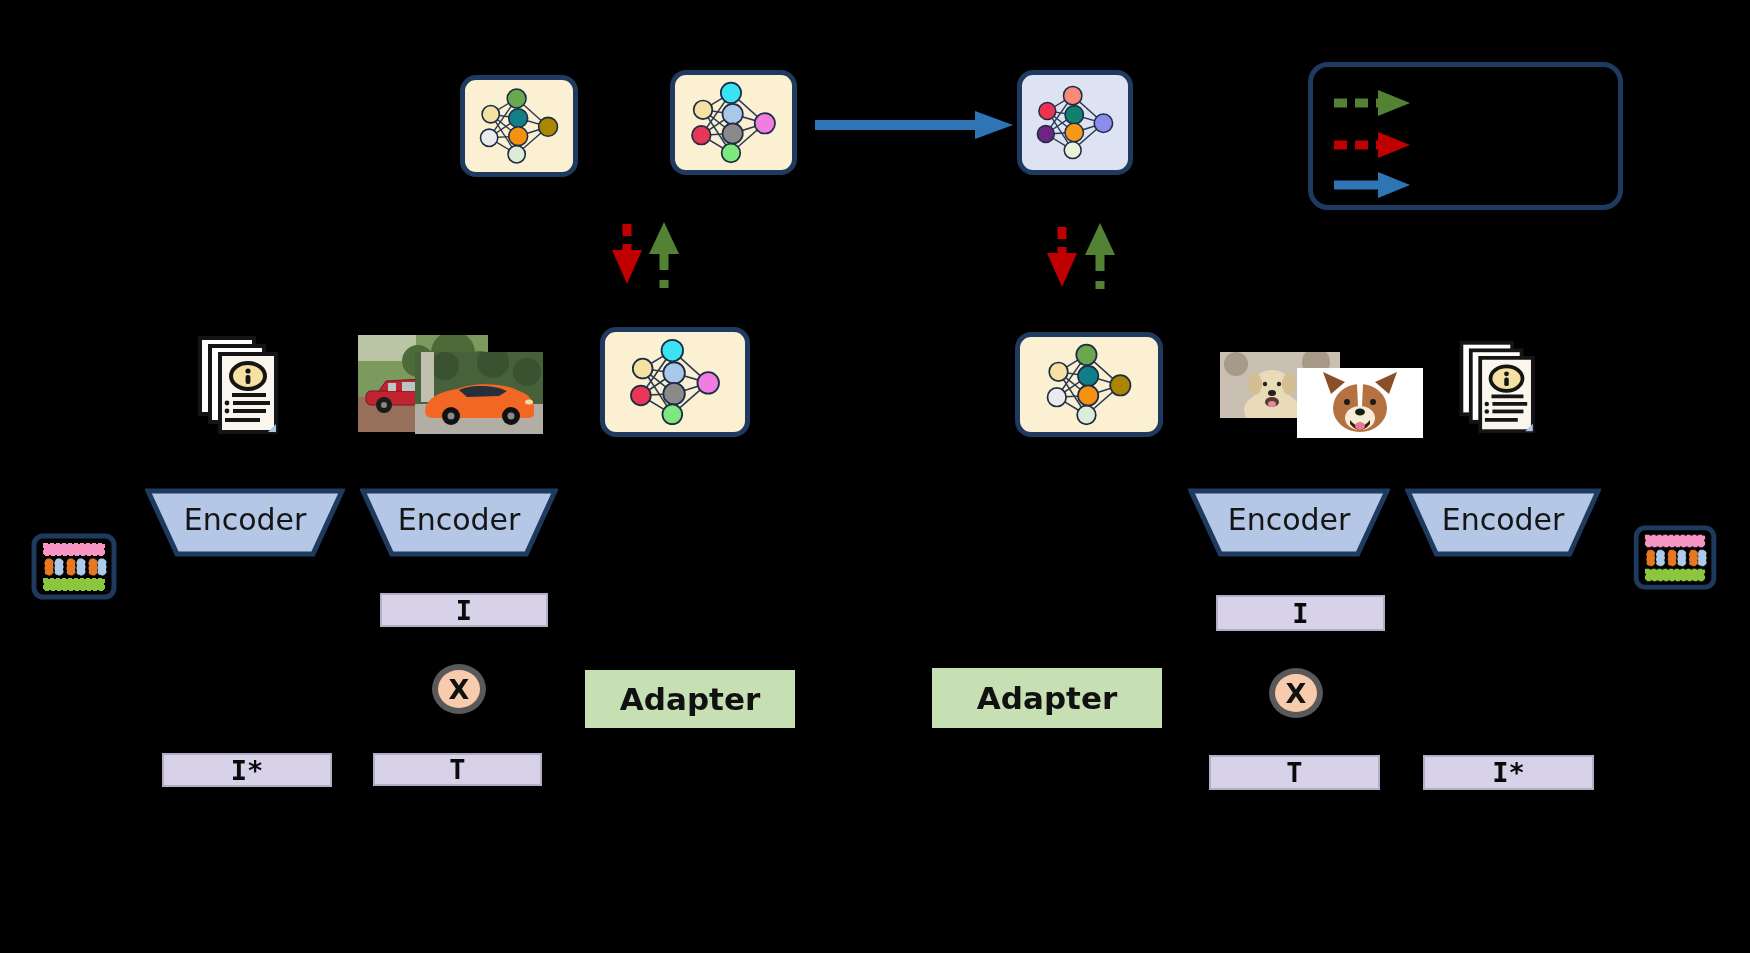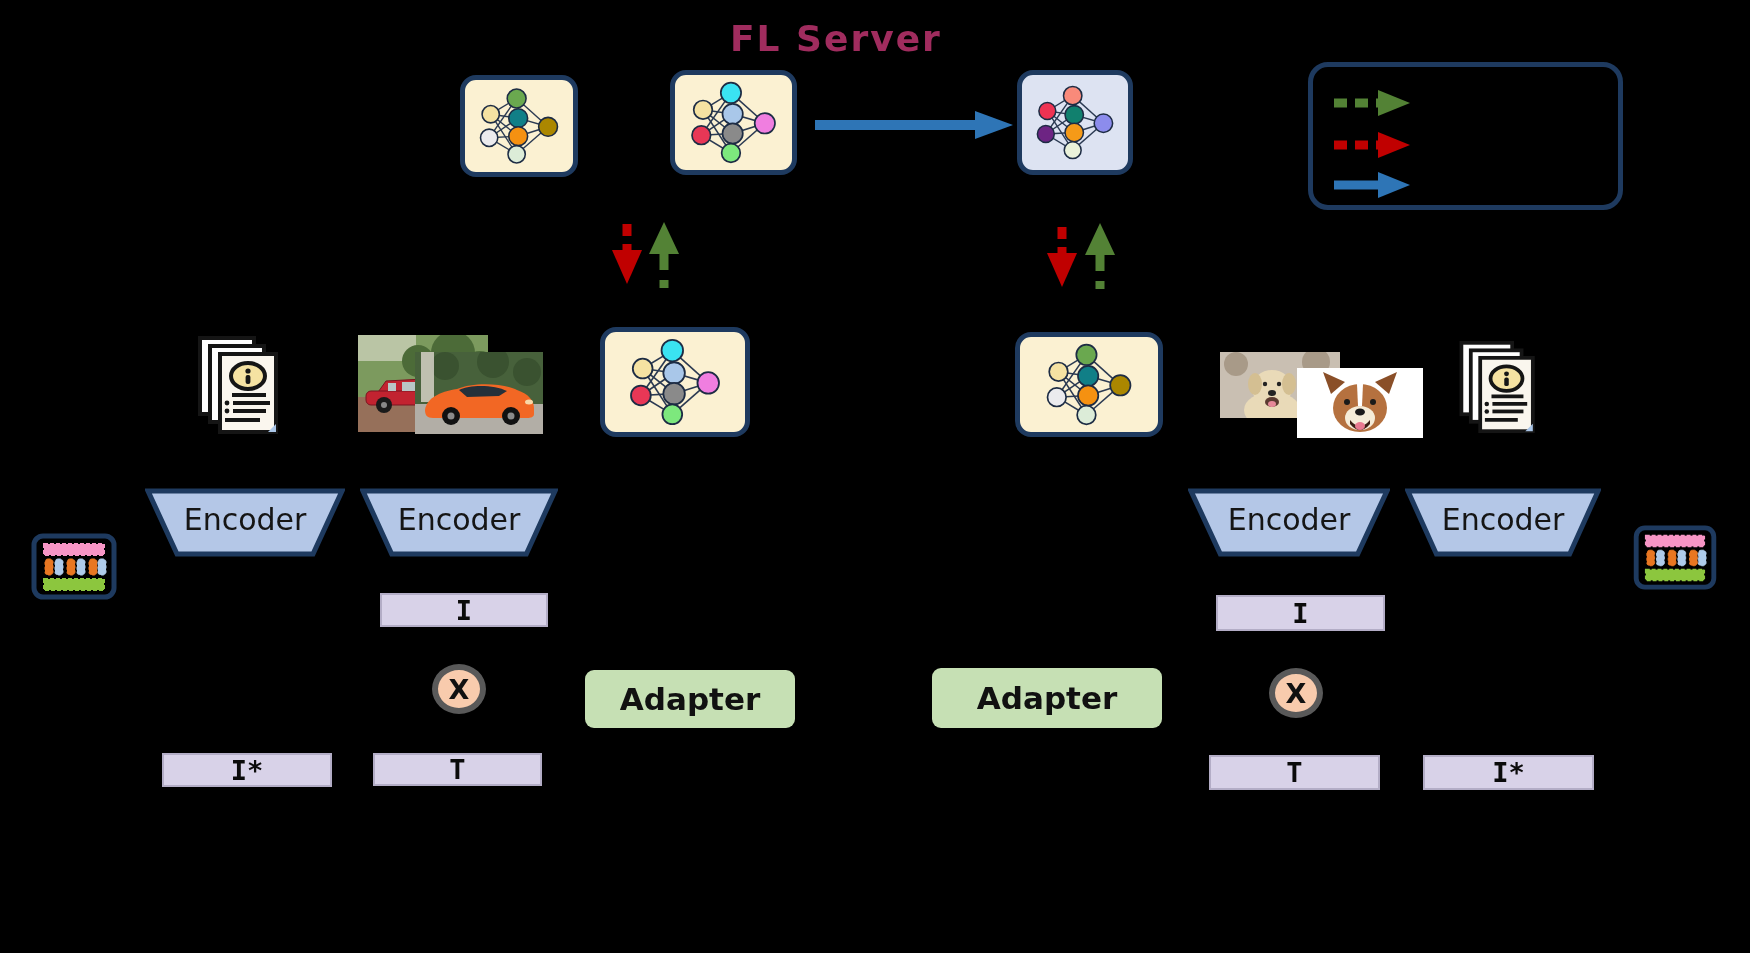--- a/index.html
+++ b/index.html
@@ -12,32 +12,31 @@
   .cream{background:#fbf1d2;}
   .lav{background:#dde3f2;}
   .nn{width:100%;height:100%;display:block;}
   .legendbox{border:5px solid #1e3a5f;border-radius:20px;background:transparent;}
   .encoder svg{position:absolute;left:0;top:0;width:100%;height:100%;}
   .enc-label{position:absolute;left:0;top:0;width:100%;height:92%;display:flex;align-items:center;
              justify-content:center;font-size:30px;font-weight:normal;color:#151515;}
   .embed{background:#d8d2e8;border:2px solid #b3adc6;display:flex;align-items:center;justify-content:center;
          font-family:"DejaVu Sans Mono",monospace;font-size:27px;font-weight:bold;color:#0b0b0b;}
   .adapter{background:#c6e0b4;display:flex;align-items:center;justify-content:center;
-           font-size:31px;font-weight:bold;color:#111;border-radius:9px;}
+           font-size:31px;font-weight:bold;color:#111;}
   .xcircle{background:#f8cbad;border:6px solid #595959;border-radius:50%;display:flex;align-items:center;
            justify-content:center;font-size:27px;font-weight:bold;color:#111;
            font-family:"DejaVu Sans",sans-serif;}
   svg{display:block;}
 </style>
 </head>
 <body>
 
 <div class="canvas">
 
-  <div class="abs title" style="left:730px;top:18px;">FL Server</div>
 
   <div class="abs nnbox cream" style="left:460px;top:75px;width:118px;height:102px;">
     <span class="nn">
         <svg viewBox="0 0 112 98" width="100%" height="100%" preserveAspectRatio="xMidYMid meet">
           <line x1="20" y1="34" x2="53" y2="14" stroke="#2b3a52" stroke-width="1.8"></line>
           <line x1="20" y1="34" x2="55" y2="39" stroke="#2b3a52" stroke-width="1.8"></line>
           <line x1="20" y1="34" x2="55" y2="62" stroke="#2b3a52" stroke-width="1.8"></line>
           <line x1="20" y1="34" x2="53" y2="85" stroke="#2b3a52" stroke-width="1.8"></line>
           <line x1="18" y1="64" x2="53" y2="14" stroke="#2b3a52" stroke-width="1.8"></line>
           <line x1="18" y1="64" x2="55" y2="39" stroke="#2b3a52" stroke-width="1.8"></line>

